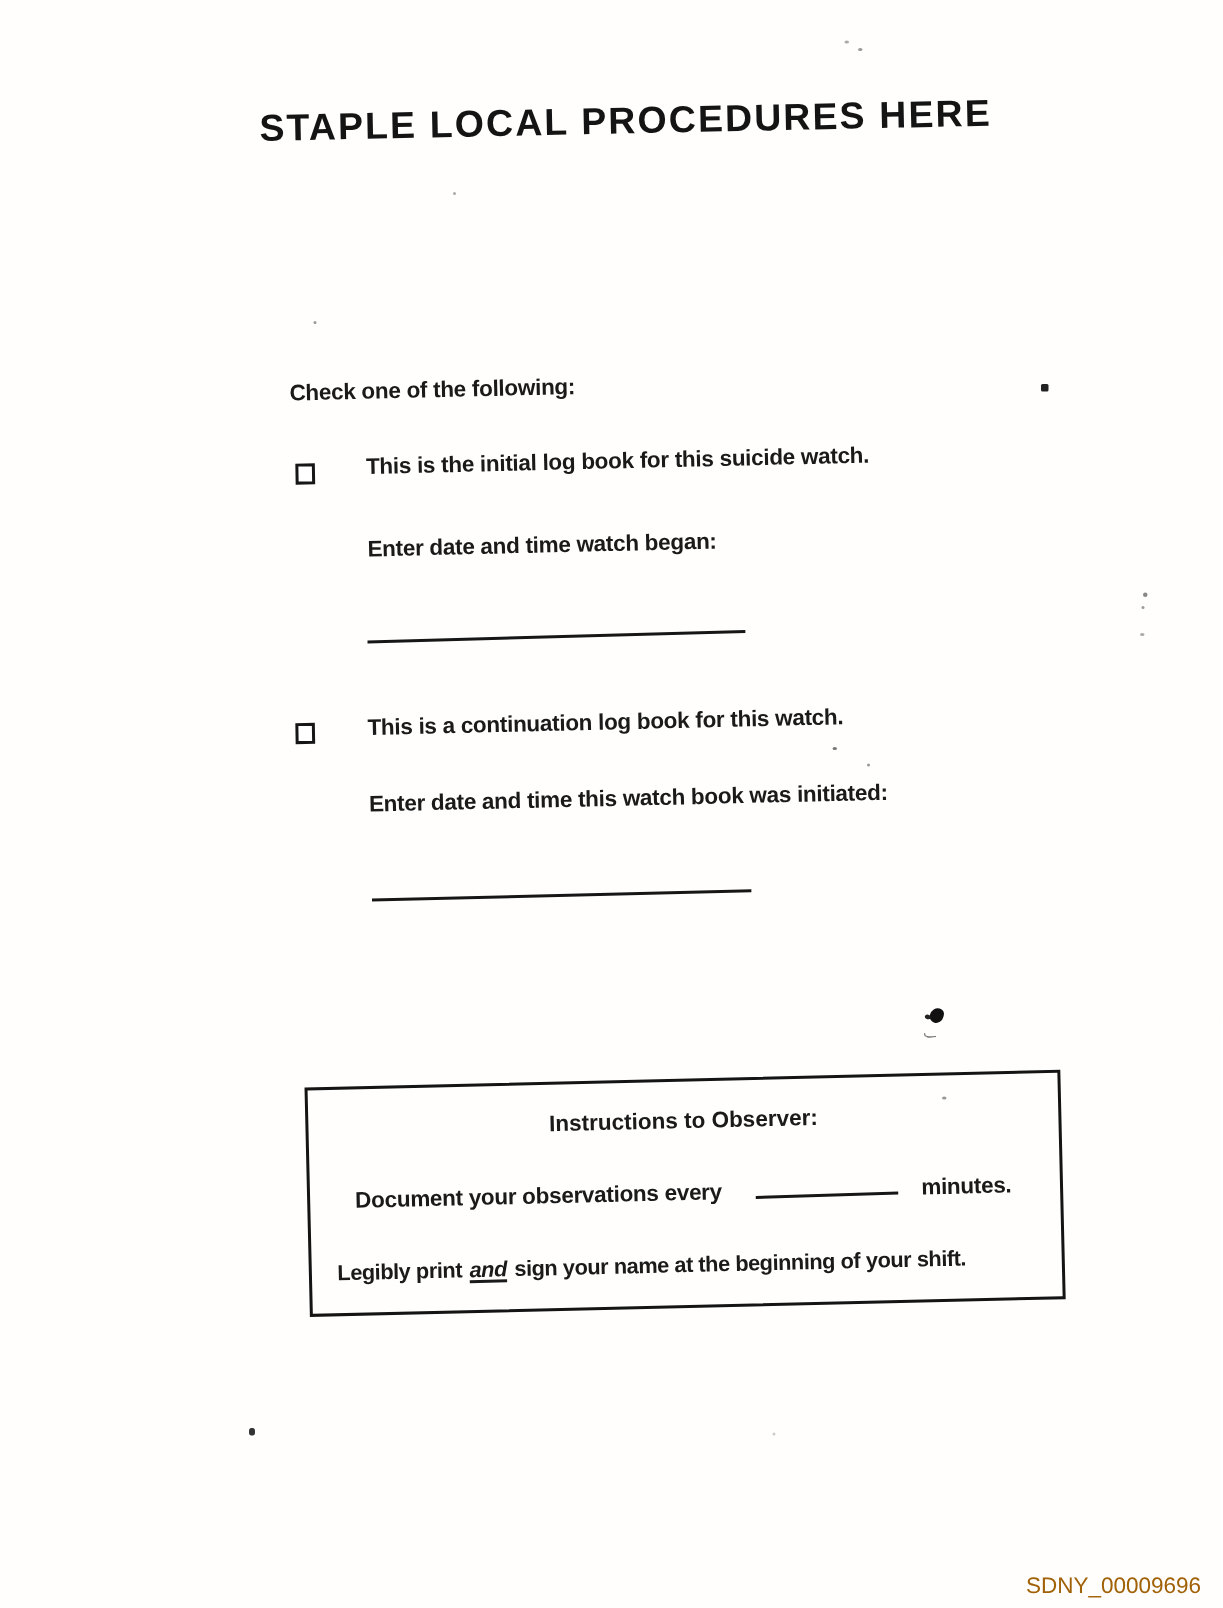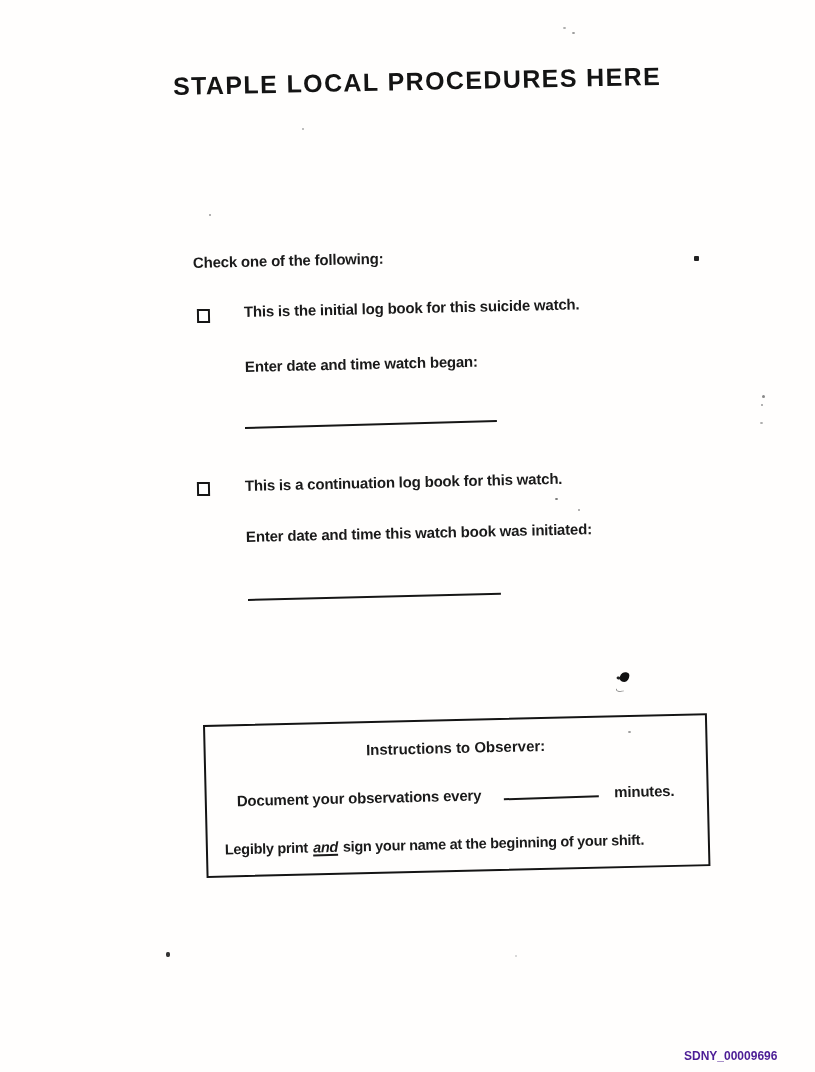--- a/index.html
+++ b/index.html
@@ -50,21 +50,21 @@
   .instr-row2 { position: absolute; top: 115px; left: 17px; white-space: nowrap;
                 font-size: 14.5px; font-weight: 700; color: #1a1a1a; letter-spacing: -0.3px; }
   .em-and { font-style: italic; text-decoration: underline; text-underline-offset: 2px;
             text-decoration-thickness: 2px; margin: 0 5px; }
 
   
   .confidential { position: absolute; left: 94px; top: 1092px;
                   font-size: 29px; font-weight: 400; letter-spacing: 0.5px;
                   color: #0c4a6e; white-space: nowrap; }
   .bates { position: absolute; left: 684px; top: 1049px;
-           font-size: 12px; font-weight: 700; color: #4c1d95; white-space: nowrap; }
+           font-size: 15px; font-weight: 400; color: #a16207; white-space: nowrap; }
 
   
   .speck { position: absolute; border-radius: 50%; }
   .ink-blot { position: absolute; left: 620px; top: 672px; width: 9px; height: 10px;
               background: #111; border-radius: 60% 40% 55% 45%; transform: rotate(15deg); }
   .ink-blot:after { content: ""; position: absolute; left: -3px; top: 6px; width: 4px; height: 3px;
                     background: #222; border-radius: 50%; }
   .ink-mark { position: absolute; left: 616px; top: 688px; width: 8px; height: 4px;
               border-bottom: 1.5px solid #777; border-left: 1.5px solid #888;
               border-radius: 0 0 0 70%; transform: rotate(-8deg); }

